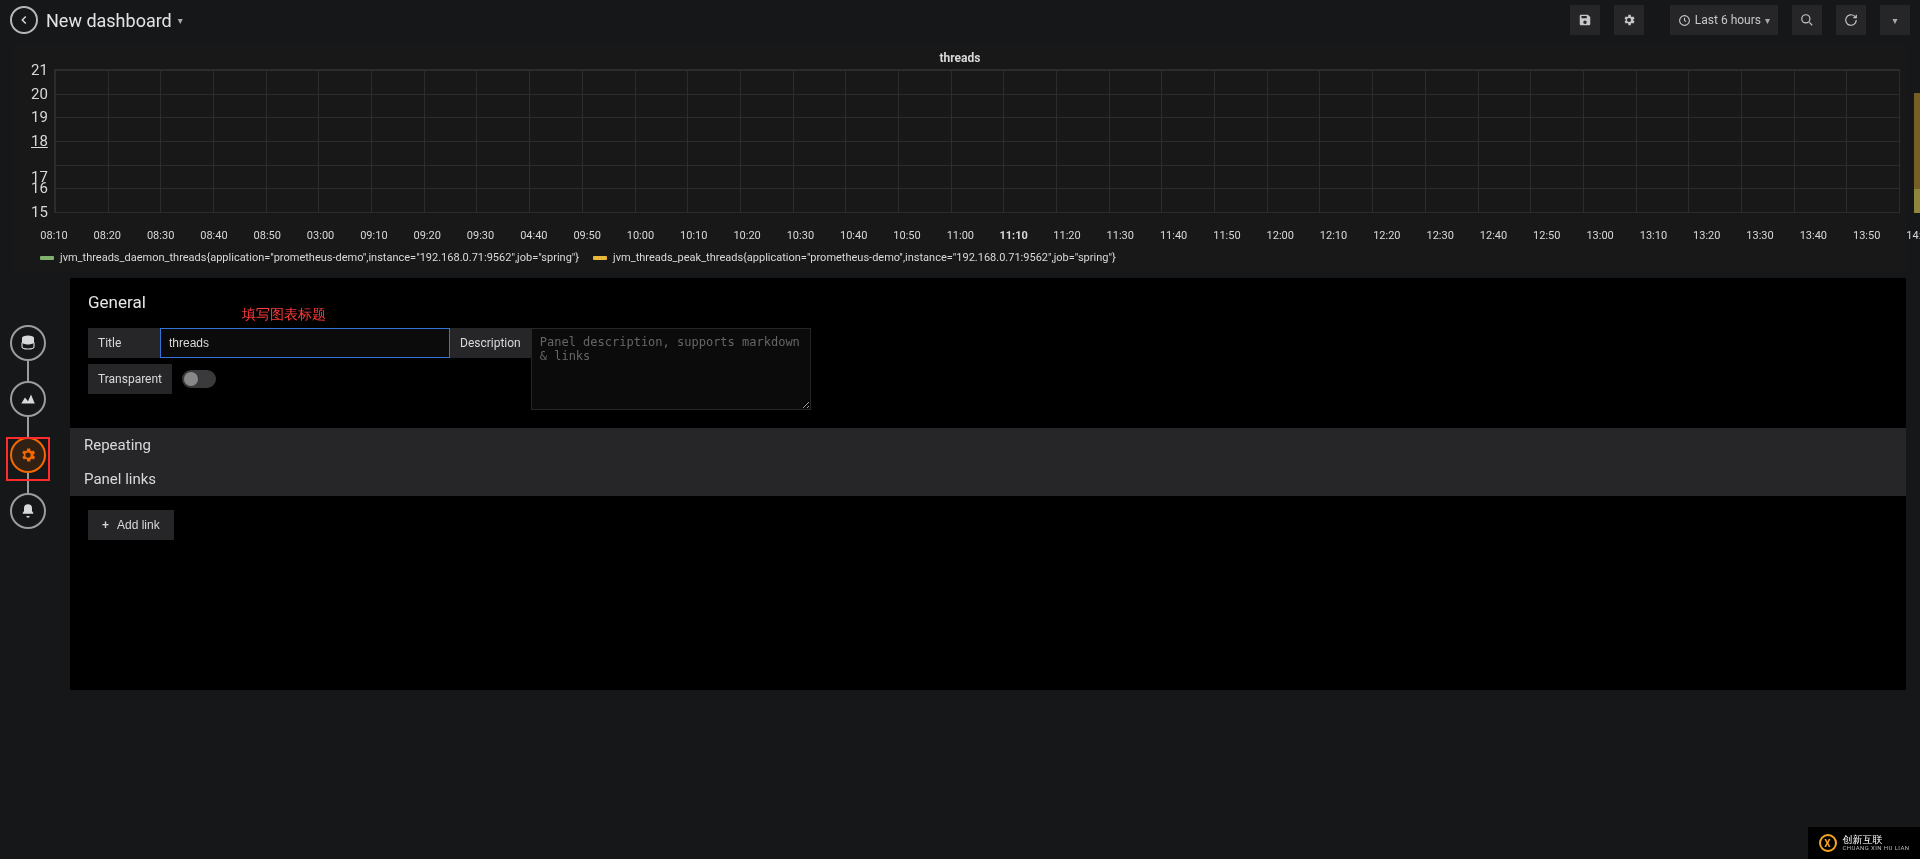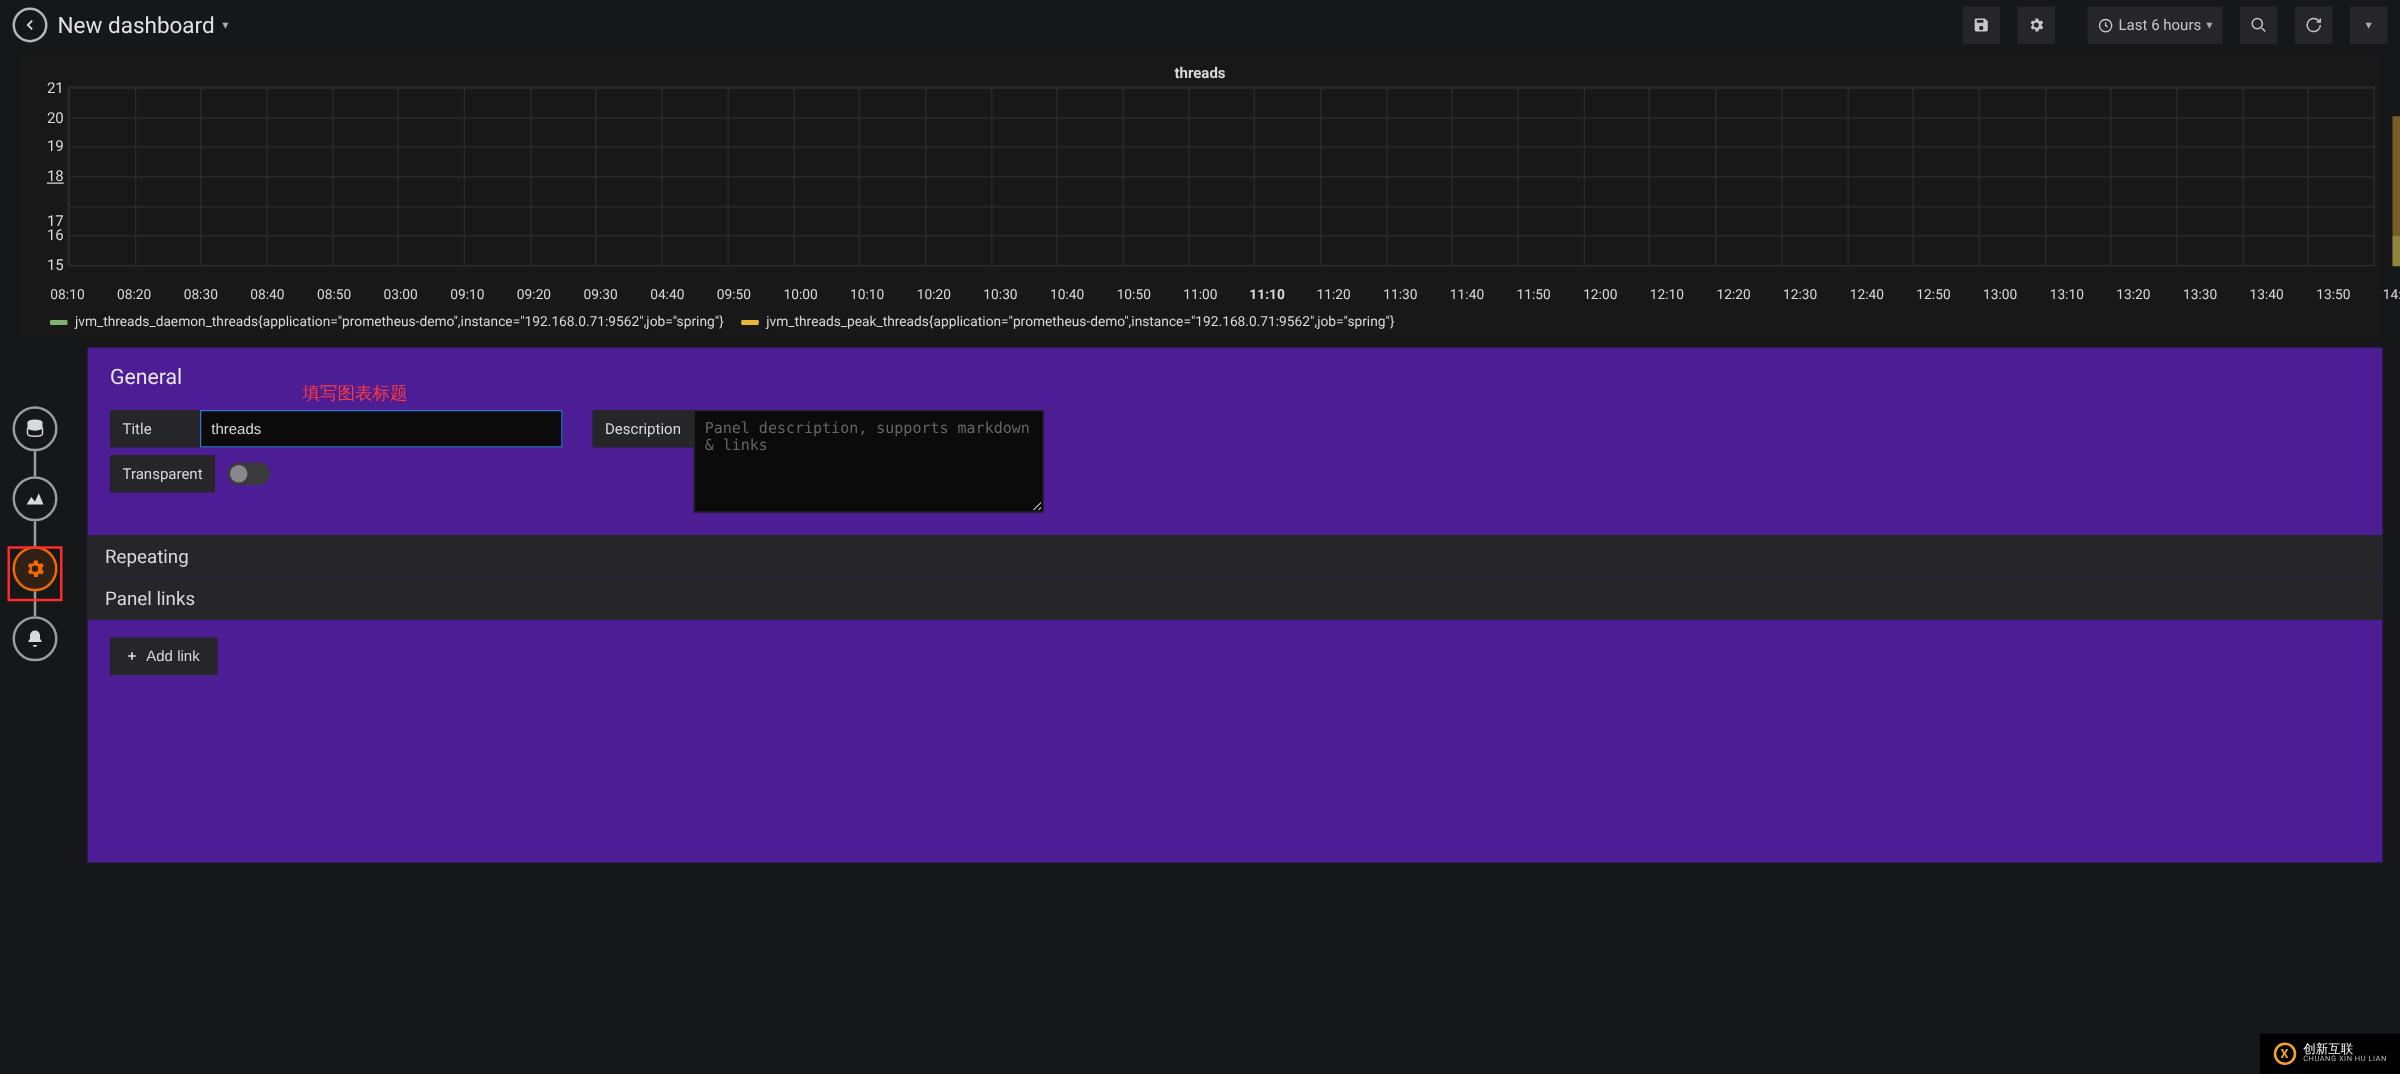--- a/index.html
+++ b/index.html
@@ -82,23 +82,23 @@
     left: 20px; right: 0; top: 0; bottom: 16px;
     border: 1px solid #2c2c2c;
   }
   .hgrid, .vgrid { position: absolute; background: #2c2c2c; }
   .hgrid { left: 0; right: 0; height: 1px; }
   .vgrid { top: 0; bottom: 0; width: 1px; }
   .y-tick {
     position: absolute;
     left: -4px;
     width: 20px;
-    text-align: right;
+    text-align: left;
     transform: translate(-100%, -50%);
-    font-size: 12px;
+    font-size: 15px;
     color: #d8d9da;
   }
   .x-ticks {
     position: relative;
     height: 16px;
     margin-left: 20px;
     margin-right: 6px;
   }
   .x-tick {
     position: absolute;
@@ -153,36 +153,36 @@
     left: -4px;
     width: 44px; height: 44px;
     border: 2px solid #ff2a2a;
     pointer-events: none;
   }
 
   
   .editor {
     margin-left: 70px;
     margin-right: 14px;
-    background: #4c1d95;
+    background: #000000;
     padding: 0;
     height: 412px;
     overflow: hidden;
   }
   .section { padding: 14px 18px 18px 18px; }
   .section-header {
     background: #262628;
     padding: 8px 14px;
     font-size: 15px;
     color: #d8d9da;
     margin: 0 0 0 0;
   }
   .section-title-row { font-size: 17px; color: #e6e6e6; padding: 14px 18px 10px 18px; }
 
-  .form-row { display: flex; gap: 24px; align-items: flex-start; flex-wrap: wrap; }
+  .form-row { display: flex; align-items: flex-start; flex-wrap: wrap; }
   .form-group { display: flex; align-items: center; }
   .form-label {
     background: #262628;
     padding: 0 10px;
     height: 30px;
     min-width: 72px;
     display: flex;
     align-items: center;
     font-size: 12px;
     color: #d8d9da;

